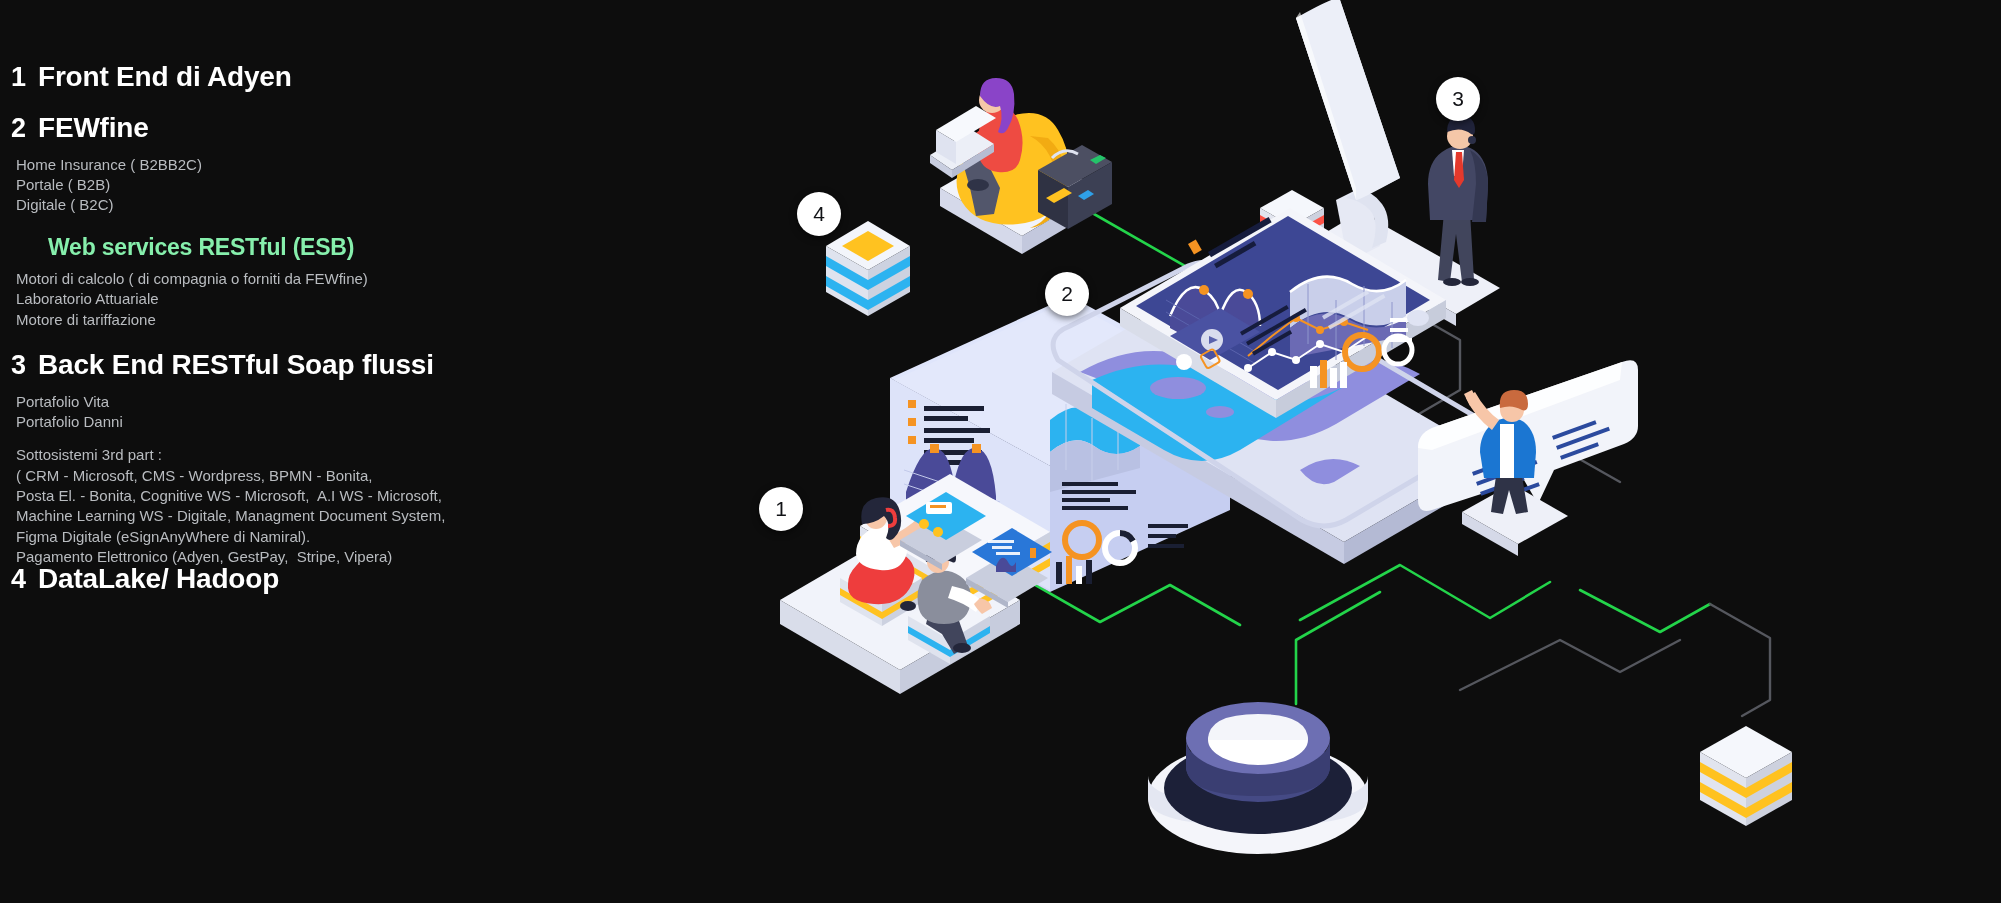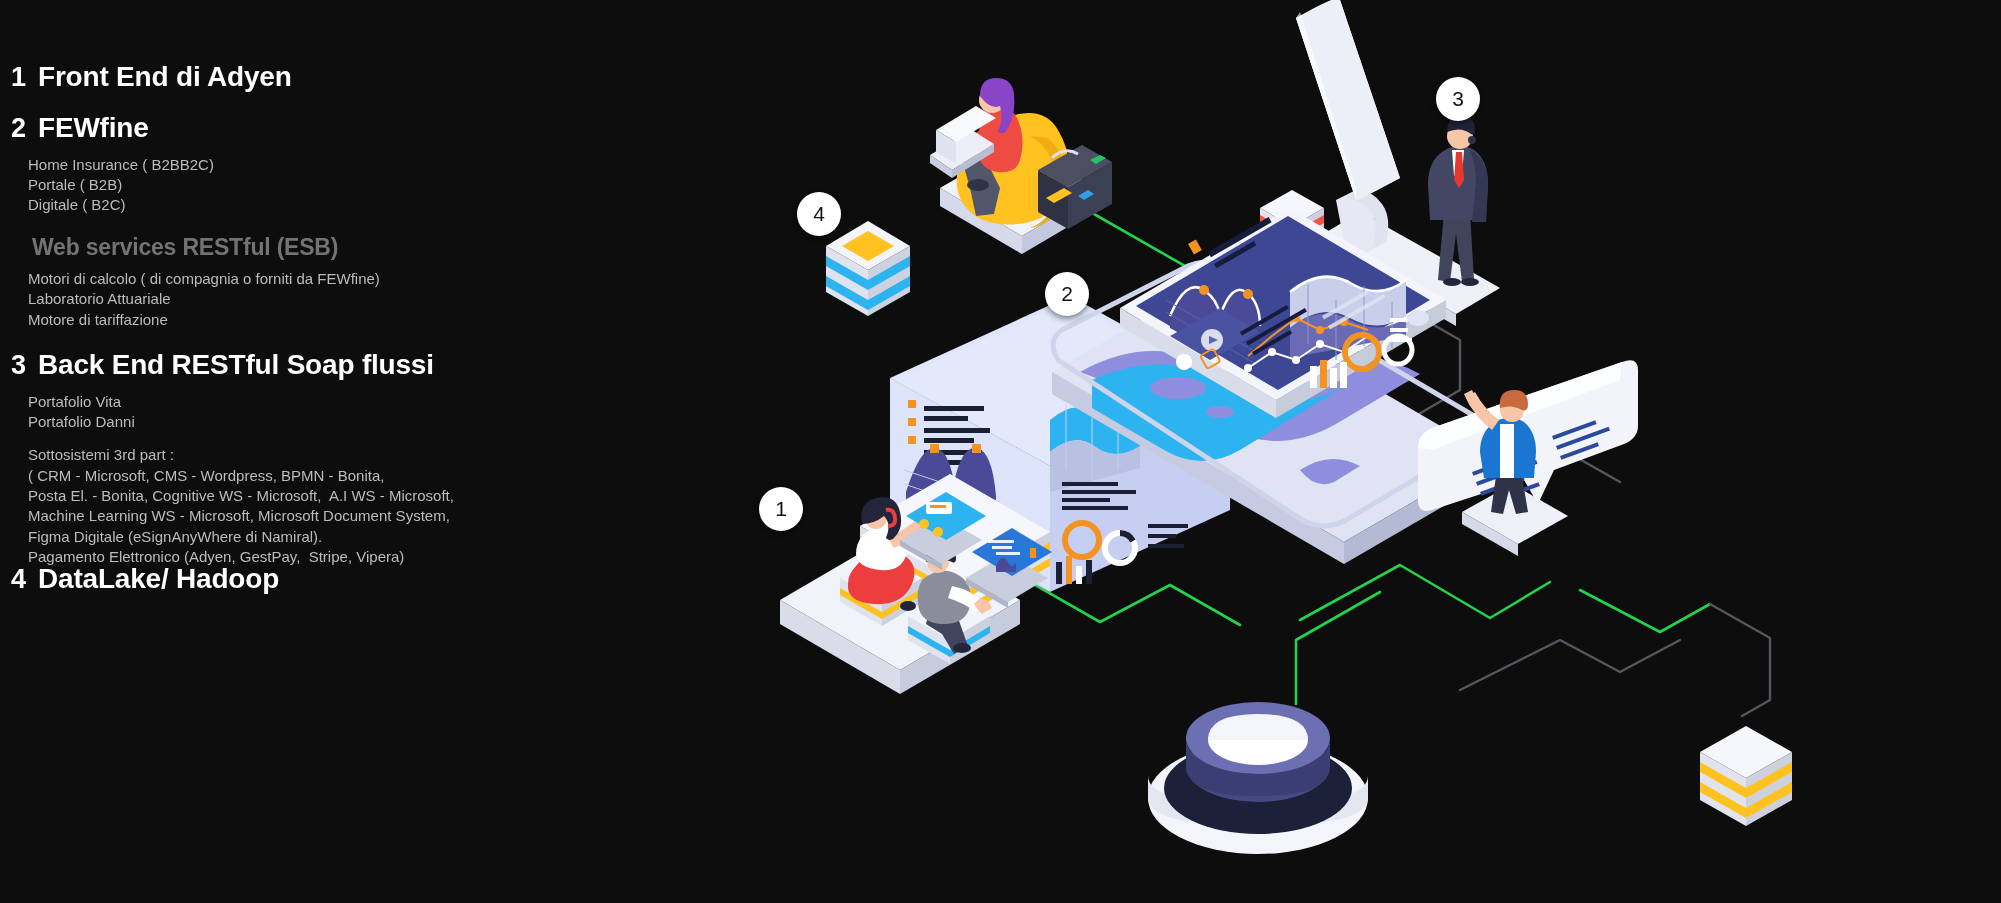--- a/index.html
+++ b/index.html
@@ -41,29 +41,29 @@
     color: #ffffff;
   }
   .head-title {
     font-size: 28px;
     font-weight: bold;
     line-height: 1.1;
     color: #ffffff;
     letter-spacing: -0.2px;
   }
   .sub-head {
-    margin-left: 32px;
+    margin-left: 48px;
     font-size: 23px;
     font-weight: bold;
-    color: #737373;
+    color: #86efac;
     line-height: 1.15;
     letter-spacing: -0.2px;
   }
   .bullets {
-    margin-left: 28px;
+    margin-left: 16px;
     list-style: none;
   }
   .bullets li {
     font-size: 15px;
     line-height: 20.3px;
     color: #b9bcc0;
     white-space: pre;
     font-weight: normal;
   }
   .gap-sm { height: 11px; }
@@ -136,21 +136,21 @@
       <div class="gap-sm"></div>
       <ul class="bullets">
         <li>Portafolio Vita</li>
         <li>Portafolio Danni</li>
       </ul>
       <div style="height:13px;"></div>
       <ul class="bullets">
         <li>Sottosistemi 3rd part :</li>
         <li>( CRM - Microsoft, CMS - Wordpress, BPMN - Bonita,</li>
         <li>Posta El. - Bonita, Cognitive WS - Microsoft,  A.I WS - Microsoft,</li>
-        <li>Machine Learning WS - Microsoft, Microsoft Document System,</li>
+        <li>Machine Learning WS - Digitale, Managment Document System,</li>
         <li>Figma Digitale (eSignAnyWhere di Namiral).</li>
         <li>Pagamento Elettronico (Adyen, GestPay,  Stripe, Vipera)</li>
       </ul>
     </div>
 
     <div class="section" style="top:564px;">
       <div class="head-row">
         <div class="head-num">4</div>
         <div class="head-title">DataLake/ Hadoop</div>
       </div>

